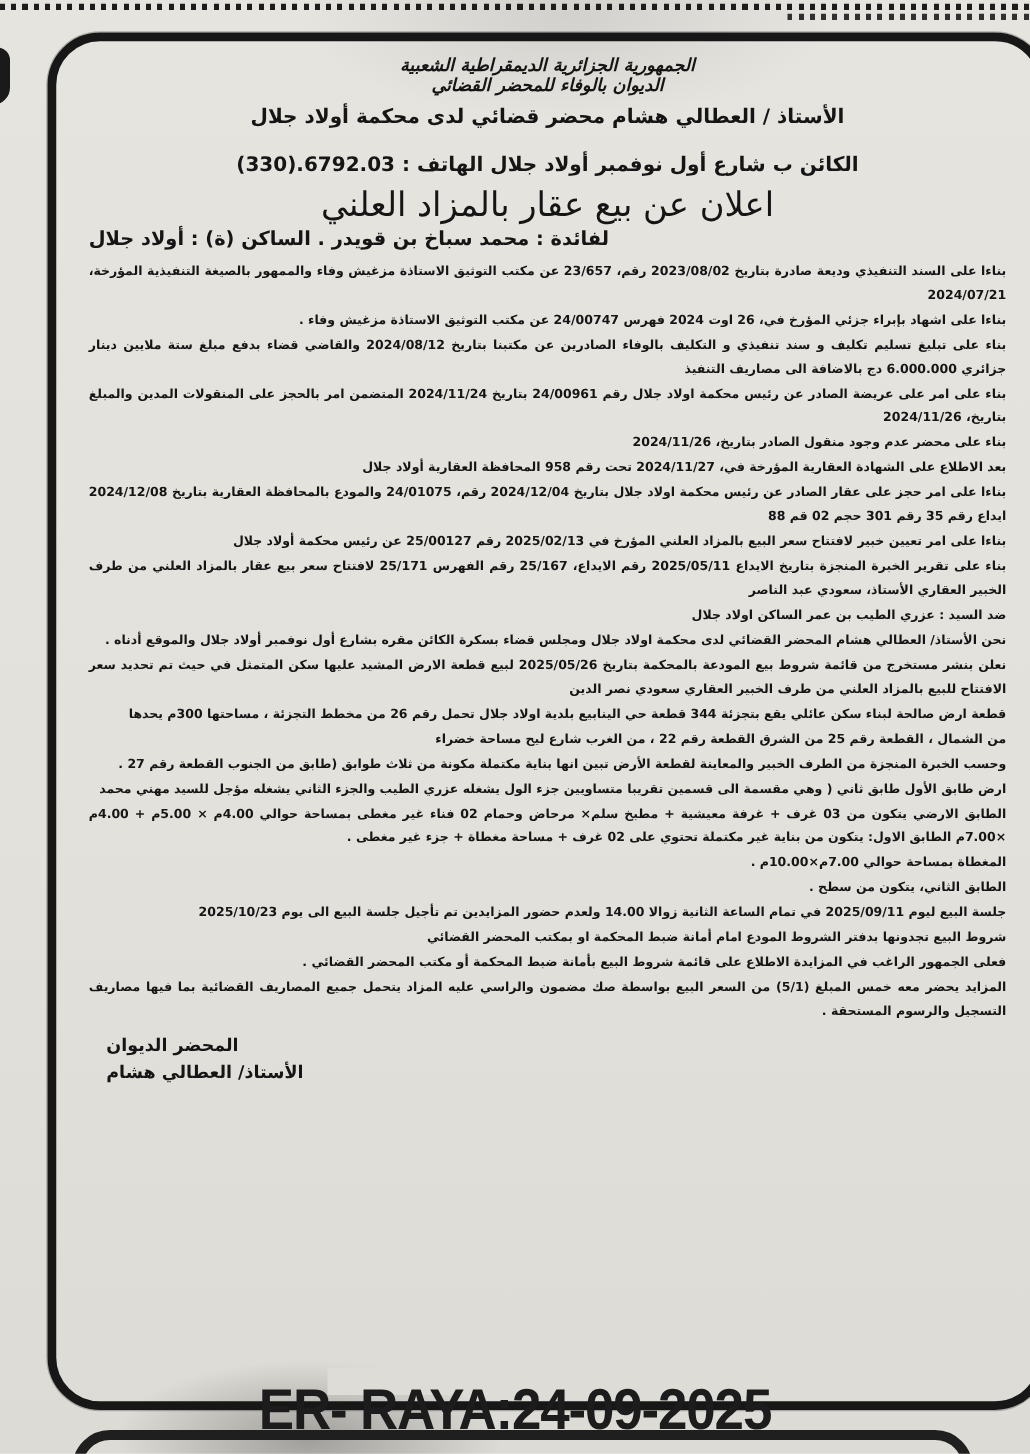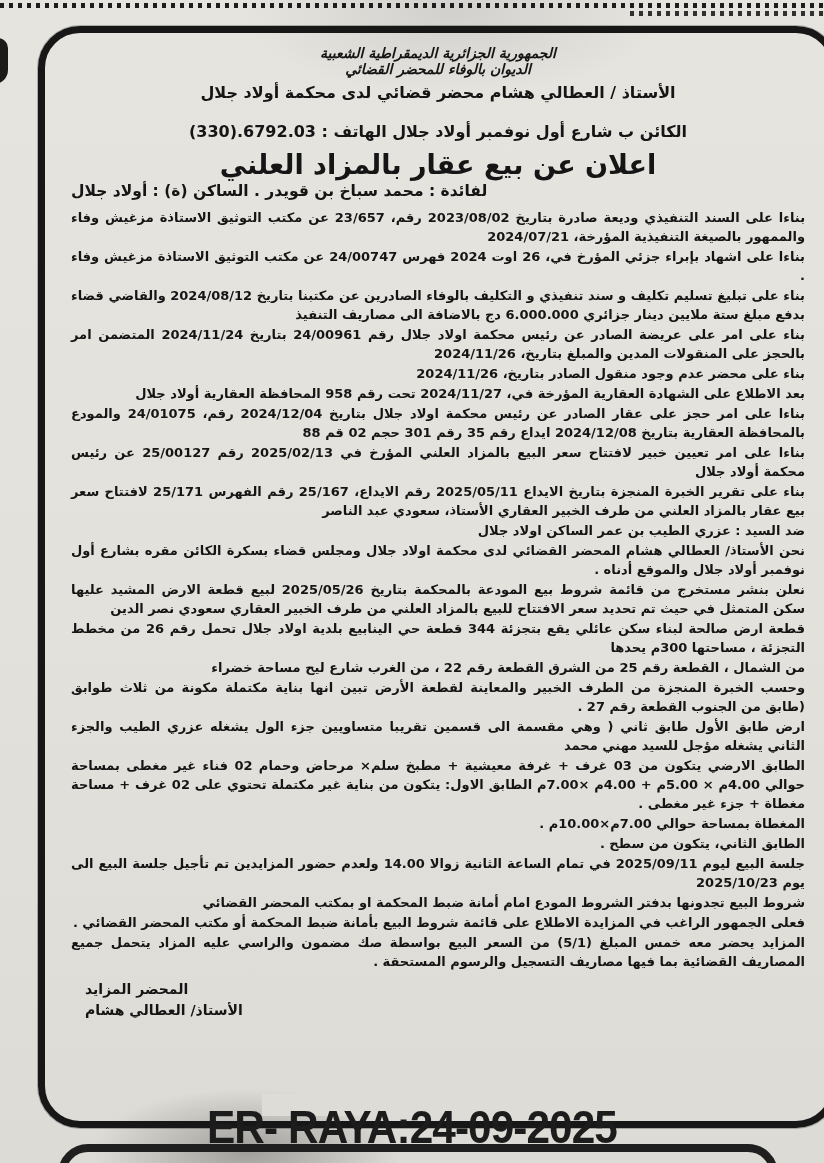--- a/index.html
+++ b/index.html
@@ -67,24 +67,24 @@
     position: absolute;
     left: 58px; top: 1144px;
     width: 704px; height: 60px;
     border: 8px solid #1f1f1f;
     border-radius: 30px;
   }
   .hdr { text-align: center; font-weight: 700; }
   .hdr-line  { font-size: 14px; margin: 0 0; font-style: italic; }
   .hdr-line3 { font-size: 16px; margin: 6px 0 2px; }
   .hdr-line4 { font-size: 16px; margin: 20px 0 6px; }
-  .doc-title { font-size: 27px; font-weight: 700; text-align: center; margin: 8px 0 2px; }
+  .doc-title { font-size: 27px; font-weight: 400; text-align: center; margin: 8px 0 2px; }
   .beneficiary { font-size: 15.5px; font-weight: 700; text-align: left; margin: 0 0 8px; }
   .body-text p {
-    font-size: 13px;
+    font-size: 10px;
     font-weight: 700;
     line-height: 19px;
     margin: 1px 0;
     text-align: justify;
   }
   .ltr { direction: ltr; unicode-bidi: isolate; }
   .signature {
     margin-top: 8px;
     text-align: left;
     padding-left: 14px;
@@ -133,20 +133,20 @@
     <p>الطابق الارضي يتكون من 03 غرف + غرفة معيشية + مطبخ سلم× مرحاض وحمام 02 فناء غير مغطى بمساحة حوالي 4.00م × 5.00م + 4.00م ×7.00م الطابق الاول: يتكون من بناية غير مكتملة تحتوي على 02 غرف + مساحة مغطاة + جزء غير مغطى .</p>
     <p>المغطاة بمساحة حوالي 7.00م×10.00م .</p>
     <p>الطابق الثاني، يتكون من سطح .</p>
     <p>جلسة البيع ليوم 2025/09/11 في تمام الساعة الثانية زوالا 14.00 ولعدم حضور المزايدين تم تأجيل جلسة البيع الى يوم 2025/10/23</p>
     <p>شروط البيع تجدونها بدفتر الشروط المودع امام أمانة ضبط المحكمة او بمكتب المحضر القضائي</p>
     <p>فعلى الجمهور الراغب في المزايدة الاطلاع على قائمة شروط البيع بأمانة ضبط المحكمة أو مكتب المحضر القضائي .</p>
     <p>المزايد يحضر معه خمس المبلغ (5/1) من السعر البيع بواسطة صك مضمون والراسي عليه المزاد يتحمل جميع المصاريف القضائية بما فيها مصاريف التسجيل والرسوم المستحقة .</p>
   </div>
 
   <div class="signature">
-    <div>المحضر المزايد</div>
+    <div>المحضر الديوان</div>
     <div>الأستاذ/ العطالي هشام</div>
   </div>
 </div>
 
 <div class="frame-gap"></div>
 <div class="pub-stamp">ER- RAYA:24-09-2025</div>
 <div class="next-frame"></div>
 
 </body></html>

